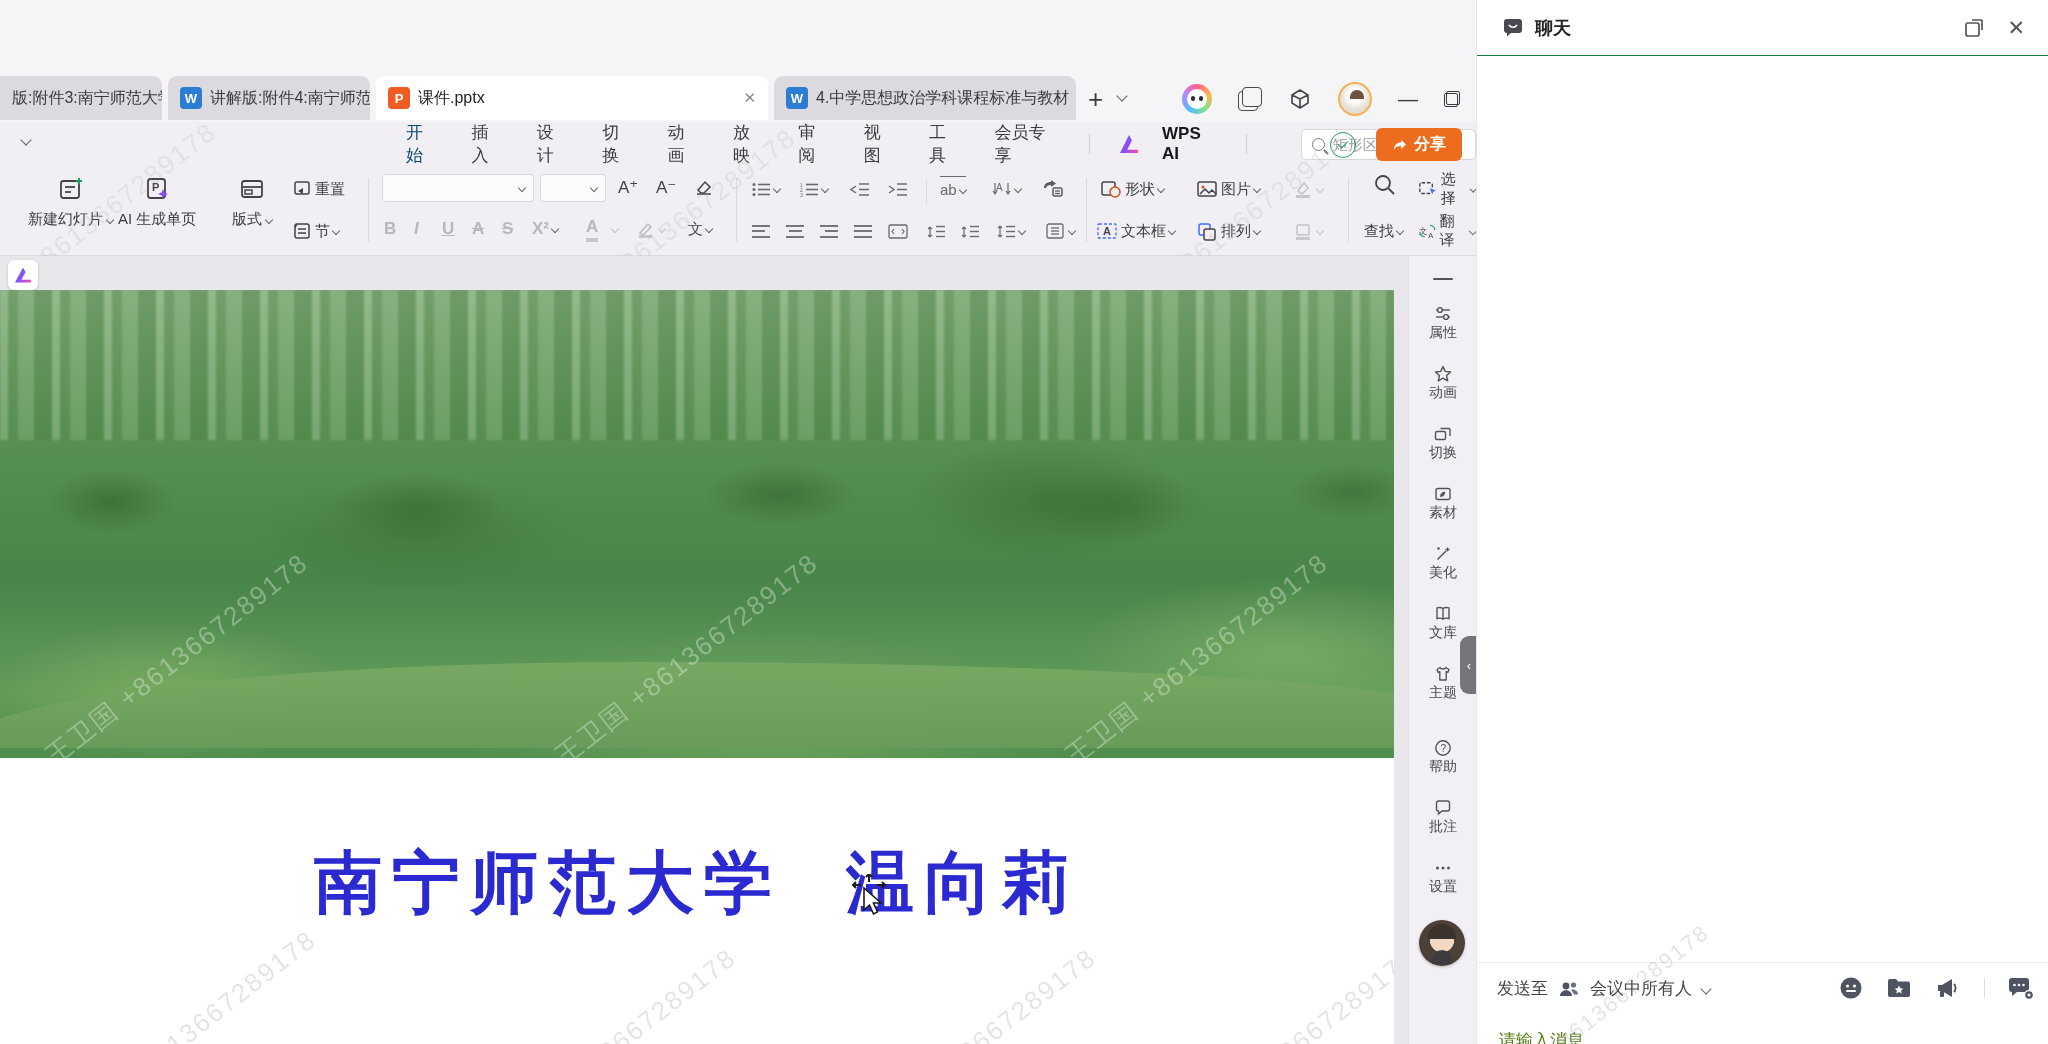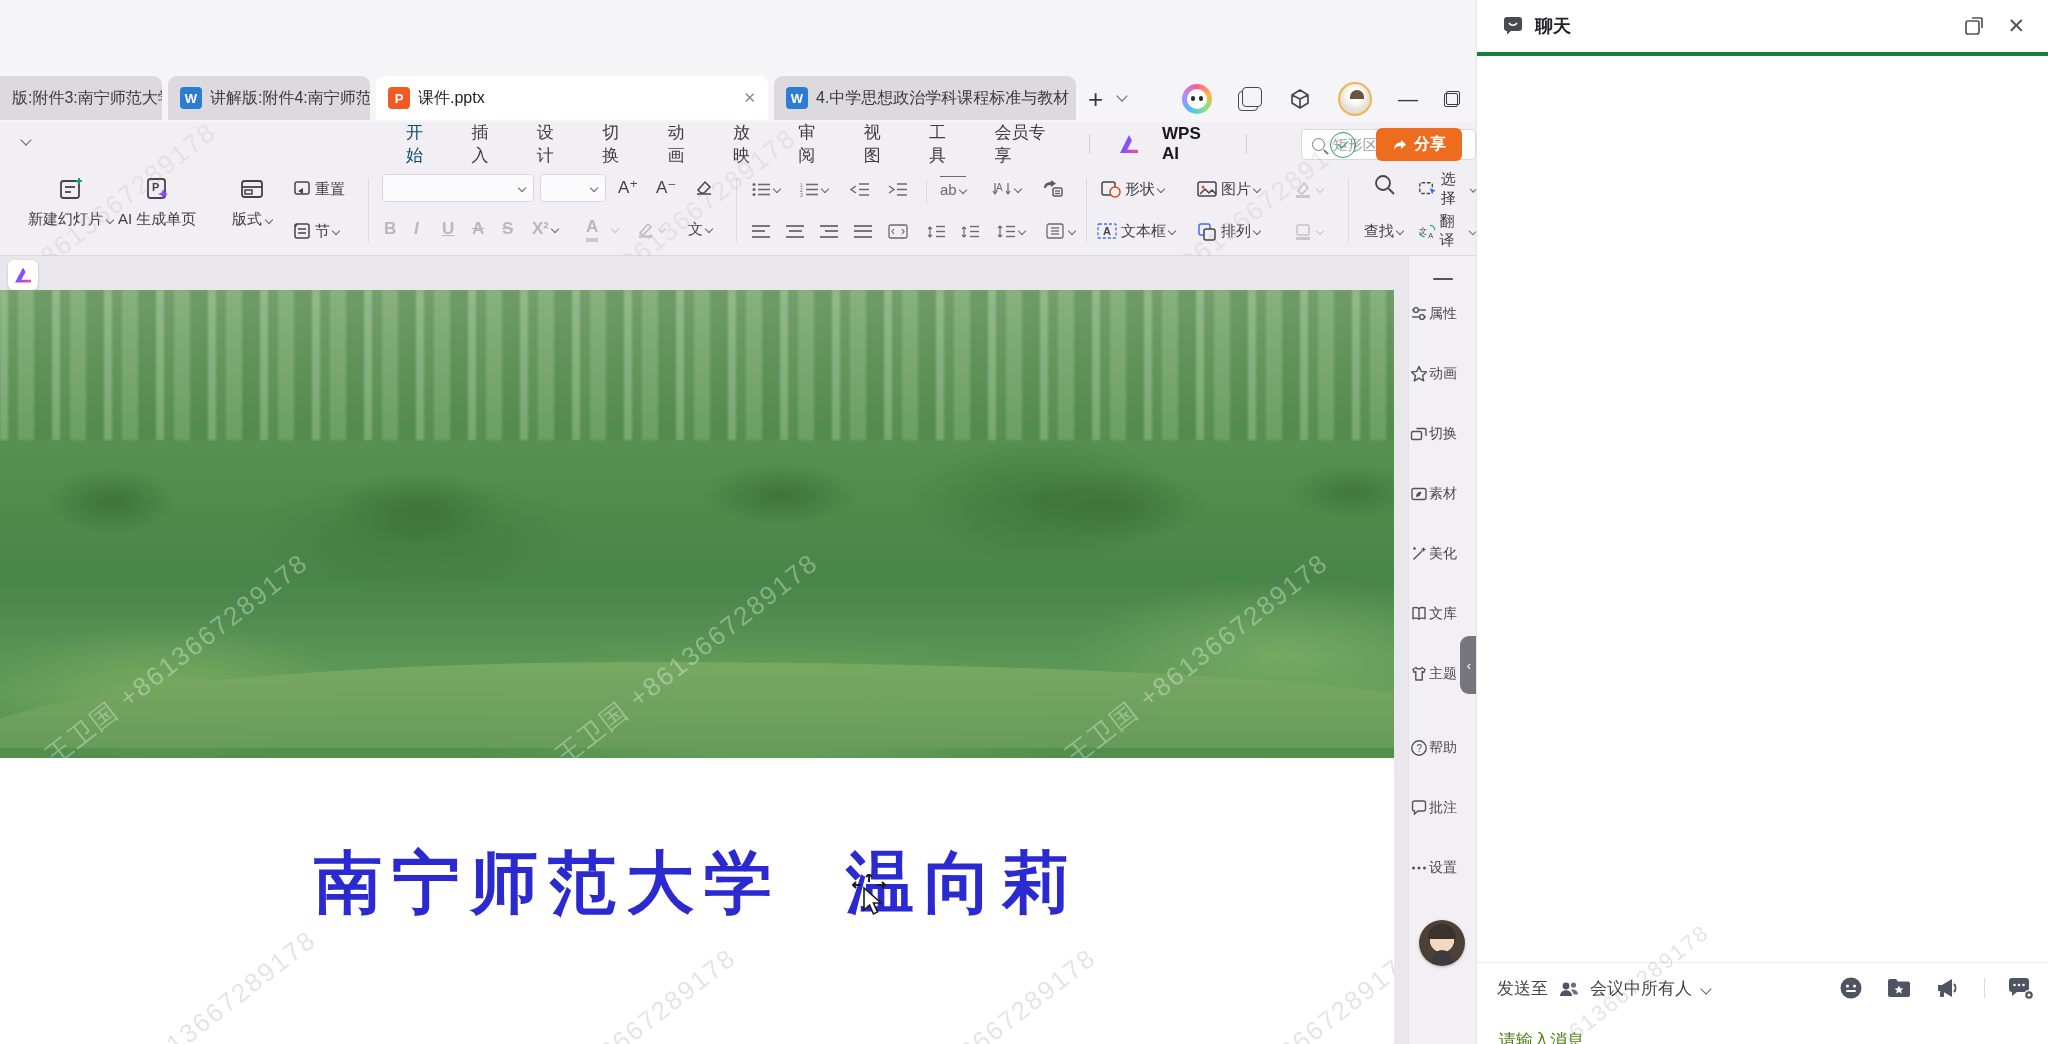--- a/index.html
+++ b/index.html
@@ -107,29 +107,29 @@
   .wm.white { color:rgba(255,255,255,.33); }
   .wm.grey { color:rgba(130,130,135,.22); }
   .wm.light { color:rgba(150,150,155,.16); }
 
   
   .cursor { position:absolute; left:852px; top:618px; }
 
   
   .sidepanel { position:absolute; left:1408px; top:256px; width:68px; height:788px; background:#f2f0f4; border-left:1px solid #e3e0e6; }
   .sp-collapse { position:absolute; left:24px; top:22px; width:20px; height:2px; background:#55535a; border-radius:1px; }
-  .spitem { position:absolute; left:0; width:68px; display:flex; flex-direction:row; align-items:center; gap:0; color:#4b4950; font-size:14px; }
+  .spitem { position:absolute; left:0; width:68px; display:flex; flex-direction:column; align-items:center; gap:0; color:#4b4950; font-size:14px;justify-content:space-between; }
   .handle { position:absolute; left:1460px; top:636px; width:18px; height:58px; background:#77757c; border-radius:9px 0 0 9px; color:#fff; display:flex; align-items:center; justify-content:center; font-size:13px; }
   .sp-avatar { position:absolute; left:1419px; top:920px; width:46px; height:46px; border-radius:50%; background:radial-gradient(circle at 50% 44%, #f3d9c4 0 34%, #4c4037 36% 62%, #3b332c 100%); box-shadow:0 1px 3px rgba(0,0,0,.25); overflow:hidden; }
   .sp-avatar::before { content:""; position:absolute; left:9px; top:4px; width:28px; height:15px; border-radius:14px 14px 0 0; background:#3a322b; }
   .sp-avatar::after { content:""; position:absolute; left:13px; top:30px; width:20px; height:14px; border-radius:10px 10px 0 0; background:#3c3c40; }
 
   
   .chat { position:absolute; left:1476px; top:0; width:572px; height:1044px; background:#fff; border-left:1px solid #e6e4e9; }
-  .chat-header { position:absolute; left:0; top:0; width:572px; height:56px; border-bottom:4px solid #15803d; display:flex; align-items:center; padding:0 24px; gap:10px; }
+  .chat-header { position:absolute; left:0; top:0; width:572px; height:56px; border-bottom:1px solid #15803d; display:flex; align-items:center; padding:0 24px; gap:10px; }
   .chat-title { font-size:18px; color:#232227; font-weight:bold; }
   .chat-hicons { margin-left:auto; display:flex; align-items:center; gap:22px; color:#55545a; }
   .toast { position:absolute; left:160px; top:36px; width:362px; height:58px; background:#303034; display:flex; align-items:center; padding:0 16px; gap:12px; z-index:5; }
   .toast .vdiv { width:1px; height:26px; background:#5a595f; }
   .toast .txt { color:#f2f2f4; font-size:17px; }
   .toast .logo { position:absolute; right:10px; top:12px; display:flex; }
   .toast .logo i { width:22px; height:22px; background:#3e3e43; transform:rotate(45deg); margin-left:-10px; }
   .chat-bottom { position:absolute; left:0; top:962px; width:572px; height:82px; border-top:1px solid #ededf1; }
   .sendrow { position:absolute; left:20px; top:14px; display:flex; align-items:center; gap:10px; font-size:17px; color:#45444a; }
   .sendicons { position:absolute; right:14px; top:12px; display:flex; align-items:center; gap:22px; }

